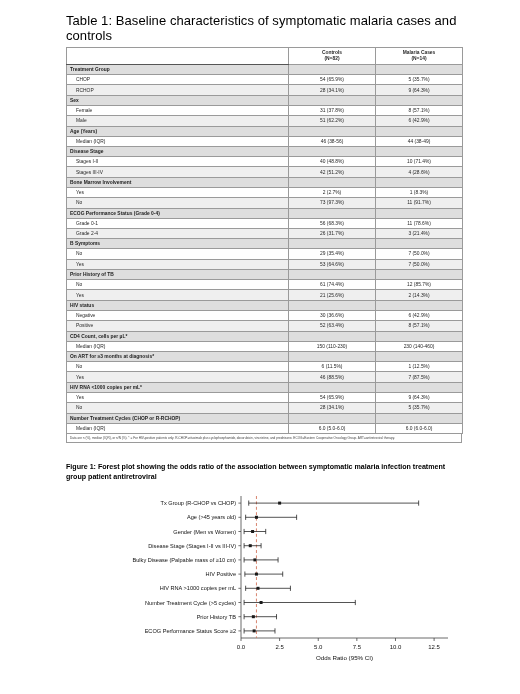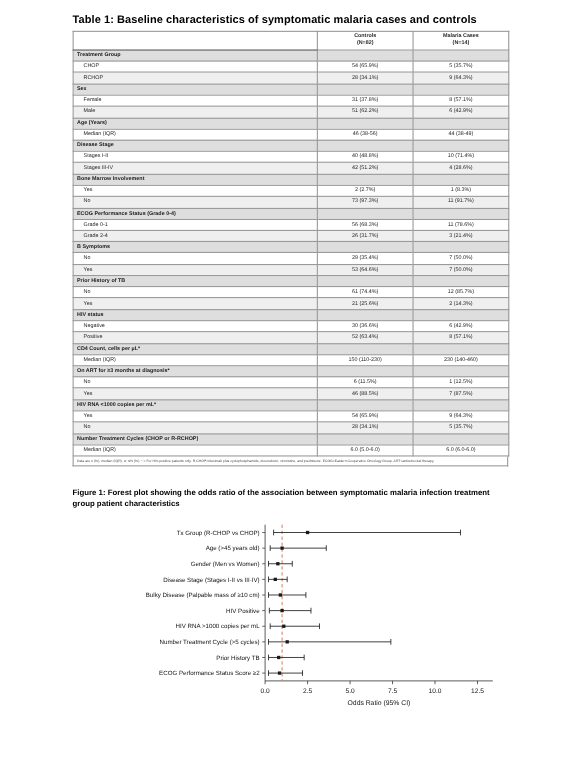--- a/index.html
+++ b/index.html
@@ -8,21 +8,21 @@
     background: #ffffff;
     width: 520px; height: 694px;
     font-family: "Liberation Sans", sans-serif;
     color: #000;
     overflow: hidden;
   }
   .page { width: 520px; height: 694px; position: relative; padding: 10px 58px 0 66px; }
 
   
   .tbl-title {
-    font-size: 10px; font-weight: bold; letter-spacing: .07px;
+    font-size: 13px; font-weight: normal; letter-spacing: .07px;
     margin: 3px 0 4px 0; color: #000;
   }
   table.t1 { width: 396px; border-collapse: collapse; table-layout: fixed; }
   table.t1 td, table.t1 th { border: 0.6px solid #9a9a9a; padding: 0; }
   .c-lab { width: 222px; }
   .c-num { width: 87px; }
   th.hd {
     height: 17px; font-size: 4.9px; font-weight: bold; text-align: center;
     color: #2b2b2b; line-height: 1.32; background: #fff; padding: 2px 2px;
     border-bottom: 1.1px solid #555;
@@ -263,21 +263,21 @@
         <tr class="dat w">
           <td>Median (IQR)</td>
           <td class="n">6.0 (5.0-6.0)</td>
           <td class="n">6.0 (6.0-6.0)</td>
         </tr>
       </tbody>
   </table>
   <div class="foot">Data are n (%), median (IQR), or n/N (%). * = For HIV-positive patients only. R-CHOP=rituximab plus cyclophosphamide, doxorubicin, vincristine, and prednisone. ECOG=Eastern Cooperative Oncology Group. ART=antiretroviral therapy.</div>
 
   <div class="fig-wrap">
-    <div class="fig-title">Figure 1: Forest plot showing the odds ratio of the association between symptomatic malaria infection treatment group patient characteristics</div>
+    <div class="fig-title">Figure 1: Forest plot showing the odds ratio of the association between symptomatic malaria infection treatment group patient antiretroviral</div>
     <div class="plot">
       <svg id="forest-svg" width="396" height="178" viewBox="0 0 396 178">
           <line x1="175" y1="6" x2="175" y2="148" stroke="#444" stroke-width="0.8"></line>
           <line x1="175" y1="148" x2="382" y2="148" stroke="#444" stroke-width="0.8"></line>
           <line x1="190.44776119402985" y1="6" x2="190.44776119402985" y2="148" stroke="#d4775e" stroke-width="0.9" stroke-dasharray="3,2.4"></line>
           <g>
             <line x1="182.72388059701493" y1="13.1" x2="352.64925373134326" y2="13.1" stroke="#1a1a1a" stroke-width="0.75"></line>
             <line x1="182.72388059701493" y1="10.5" x2="182.72388059701493" y2="15.7" stroke="#1a1a1a" stroke-width="0.75"></line>
             <line x1="352.64925373134326" y1="10.5" x2="352.64925373134326" y2="15.7" stroke="#1a1a1a" stroke-width="0.75"></line>
             <rect x="212.11940298507463" y="11.6" width="3" height="3" fill="#1a1a1a"></rect>

